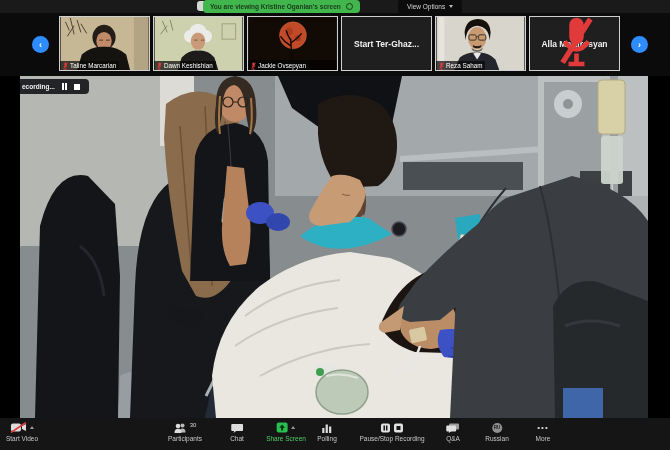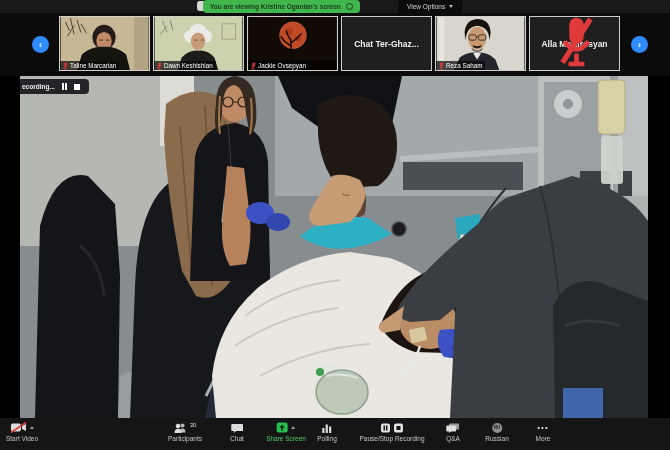--- a/index.html
+++ b/index.html
@@ -140,21 +140,21 @@
           <svg width="5" height="8" viewBox="0 0 5 8">
             <rect x="1.4" y="0.4" width="2.2" height="4" rx="1.1" fill="#e03a3a"></rect>
             <path d="M0.7 4 Q2.5 6.4 4.3 4 M2.5 5.8 L2.5 7.4 M1.3 7.4 L3.7 7.4" stroke="#e03a3a" stroke-width="0.7" fill="none"></path>
             <path d="M0.4 7.2 L4.6 0.6" stroke="#e03a3a" stroke-width="0.8"></path>
           </svg>
           <span>Jackie Ovsepyan</span>
         </div>
       </div>
 
       <div class="tile" style="background:#1f1f1f;">
-        <div class="center-name">Chat Ter-Ghaz...</div>
+        <div class="center-name">Start Ter-Ghaz...</div>
       </div>
 
       <div class="tile">
         <svg viewBox="0 0 91 55">
           <rect width="91" height="55" fill="#d8d5cc"></rect>
           <rect x="2" width="6" height="55" fill="#e6e4dd"></rect>
           <path d="M29 16 Q30 3 42 2 Q55 2 56 16 L55 24 Q54 10 42 9 Q31 10 30 24 Z" fill="#16100c"></path>
           <ellipse cx="42" cy="22" rx="9.5" ry="11.5" fill="#c79a72"></ellipse>
           <rect x="33.5" y="18.5" width="7.5" height="5.5" rx="1.5" fill="none" stroke="#3a3028" stroke-width="1"></rect>
           <rect x="43.5" y="18.5" width="7.5" height="5.5" rx="1.5" fill="none" stroke="#3a3028" stroke-width="1"></rect>

